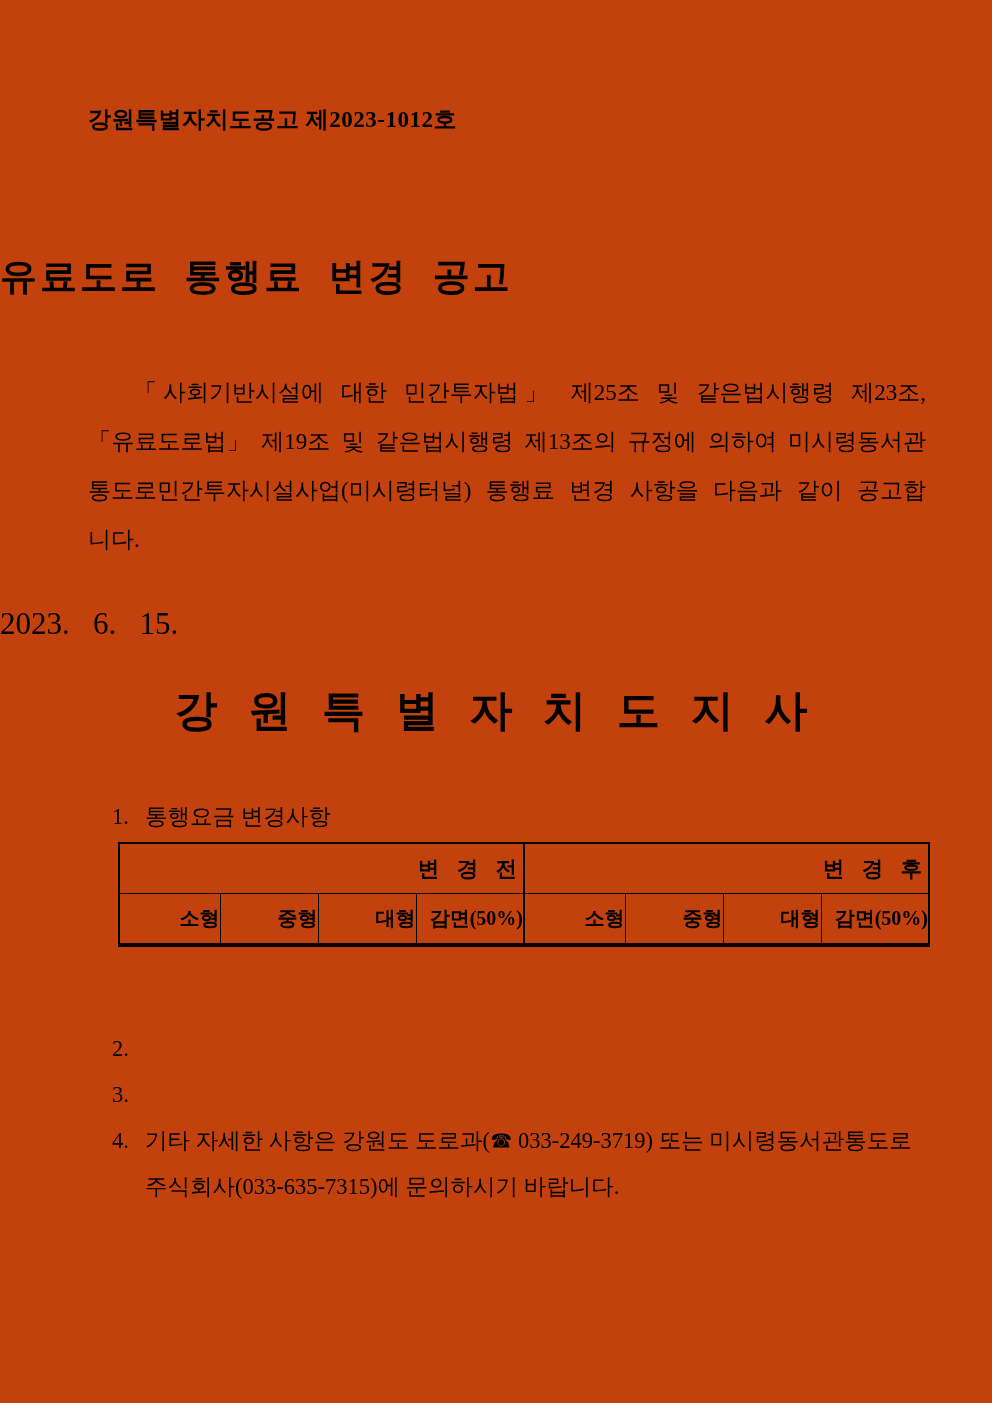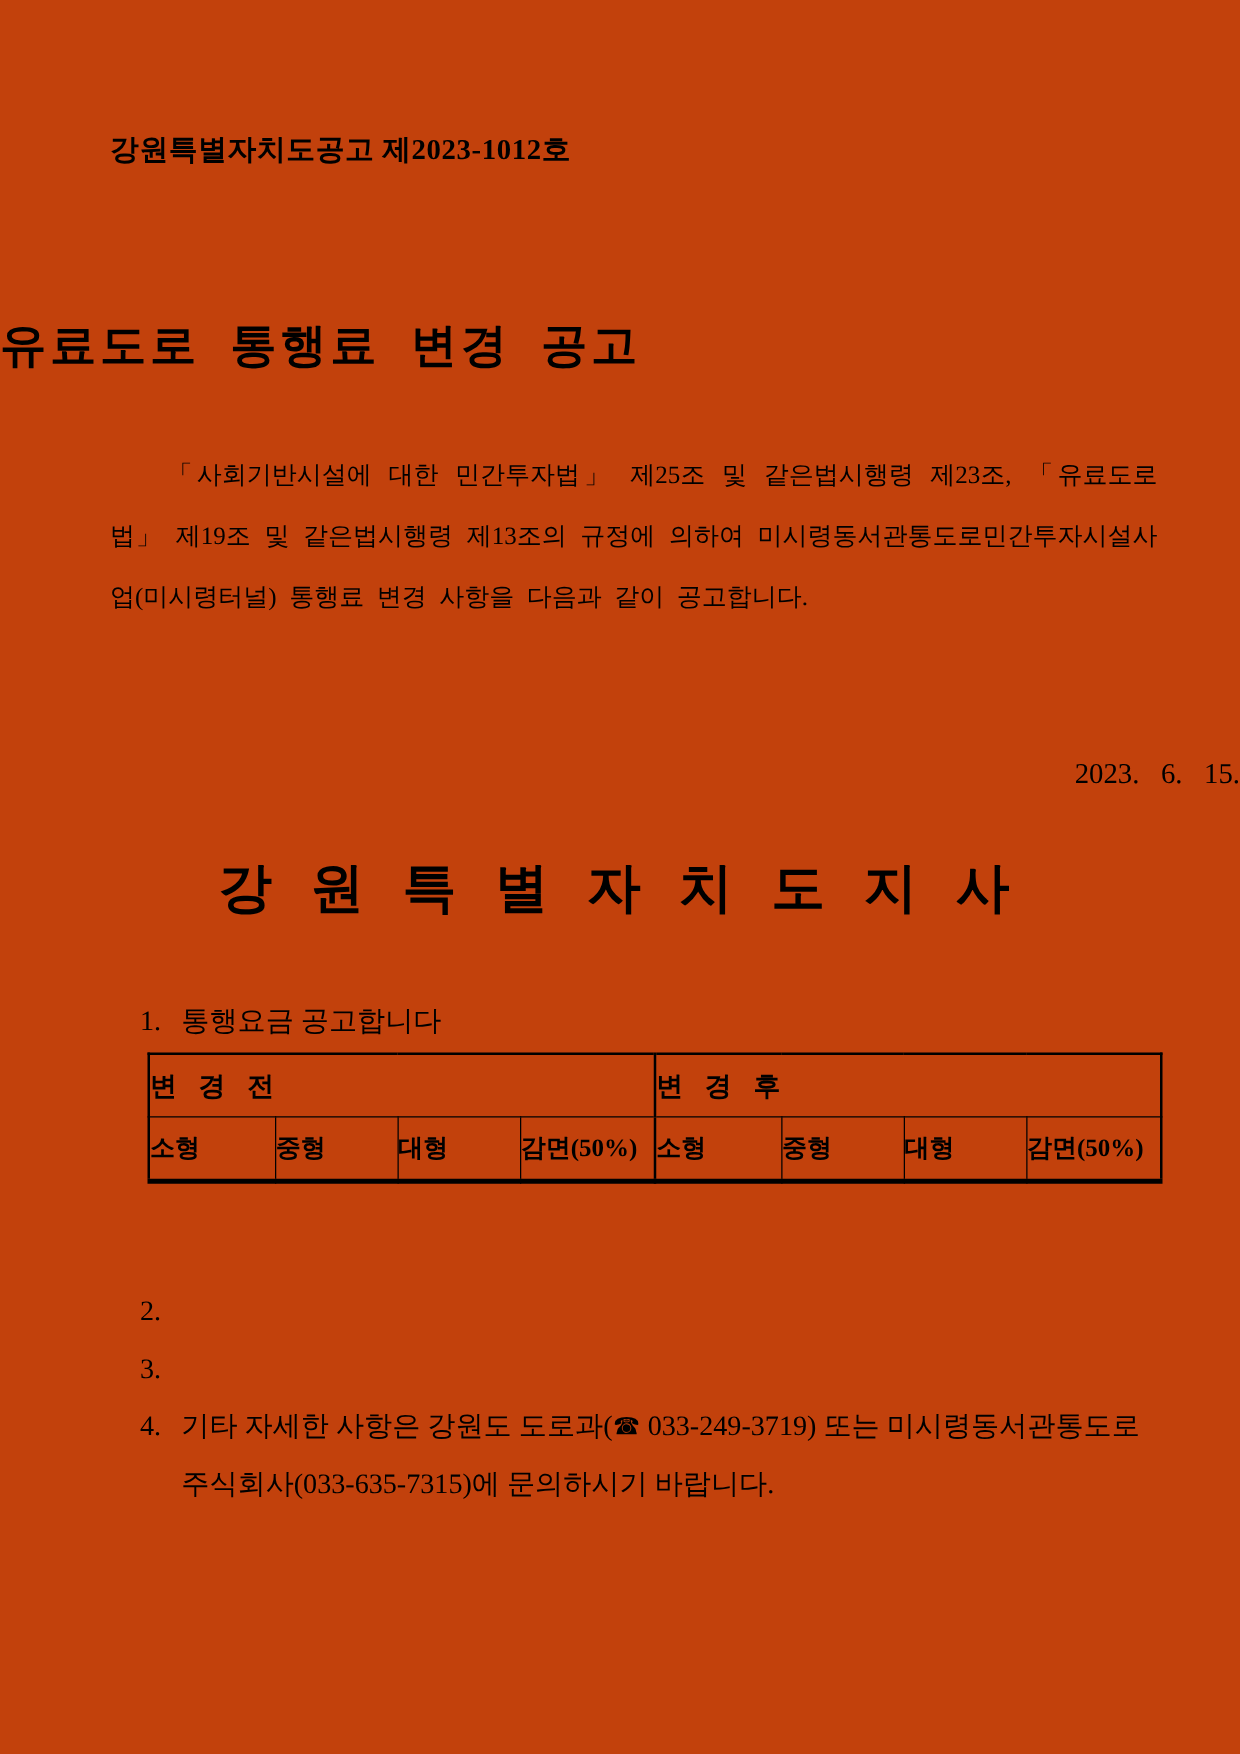--- a/index.html
+++ b/index.html
@@ -25,34 +25,34 @@
     position: absolute;
     left: 0; right: 0; top: 252px;
     text-align: left;
     font-size: 37px;
     font-weight: bold;
     letter-spacing: 3px;
     word-spacing: 12px;
   }
   .body-paragraph {
     position: absolute;
-    left: 88px; top: 356px;
+    left: 88px; top: 368px;
     width: 838px;
-    font-size: 20px;
+    font-size: 23px;
     line-height: 49px;
     text-align: justify;
     text-indent: 46px;
     word-spacing: 5px;
     word-break: break-all;
   }
   .doc-date {
     position: absolute;
     left: 0; right: 0; top: 606px;
-    text-align: right;
-    font-size: 23px;
+    text-align: left;
+    font-size: 31px;
     white-space: pre;
   }
   .issuer {
     position: absolute;
     left: 0; right: 0; top: 682px;
     text-align: center;
     font-size: 43px;
     font-weight: bold;
     letter-spacing: 10px;
   }
@@ -77,21 +77,21 @@
     left: 118px; top: 842px;
     width: 810px;
     border-collapse: collapse;
     table-layout: fixed;
     border: 2.5px solid #000;
     border-bottom-width: 4.5px;
     font-family: "Liberation Serif", "DejaVu Serif", serif;
   }
   table.fee-table td {
     border: 1.5px solid #000;
-    text-align: left;
+    text-align: right;
     vertical-align: middle;
     height: 52px;
     font-weight: bold;
     font-size: 20px;
     overflow: hidden;
   }
   table.fee-table td.group-cell {
     font-size: 21.5px;
     letter-spacing: 6px;
     height: 50px;
@@ -109,21 +109,21 @@
   <div class="doc-title">유료도로 통행료 변경 공고</div>
 
   <div class="body-paragraph">「사회기반시설에 대한 민간투자법」 제25조 및 같은법시행령 제23조, 「유료도로법」 제19조 및 같은법시행령 제13조의 규정에 의하여 미시령동서관통도로민간투자시설사업(미시령터널) 통행료 변경 사항을 다음과 같이 공고합니다.</div>
 
   <div class="doc-date">2023.   6.   15.</div>
 
   <div class="issuer">강 원 특 별 자 치 도 지 사</div>
 
   <div class="item item-1">
     <span class="item-no">1.</span>
-    <span class="item-text">통행요금 공고합니다</span>
+    <span class="item-text">통행요금 변경사항</span>
   </div>
 
   <table class="fee-table">
     <colgroup>
       <col style="width:101px">
         <col style="width:98px">
         <col style="width:98px">
         <col style="width:108px">
       <col style="width:101px">
         <col style="width:98px">

